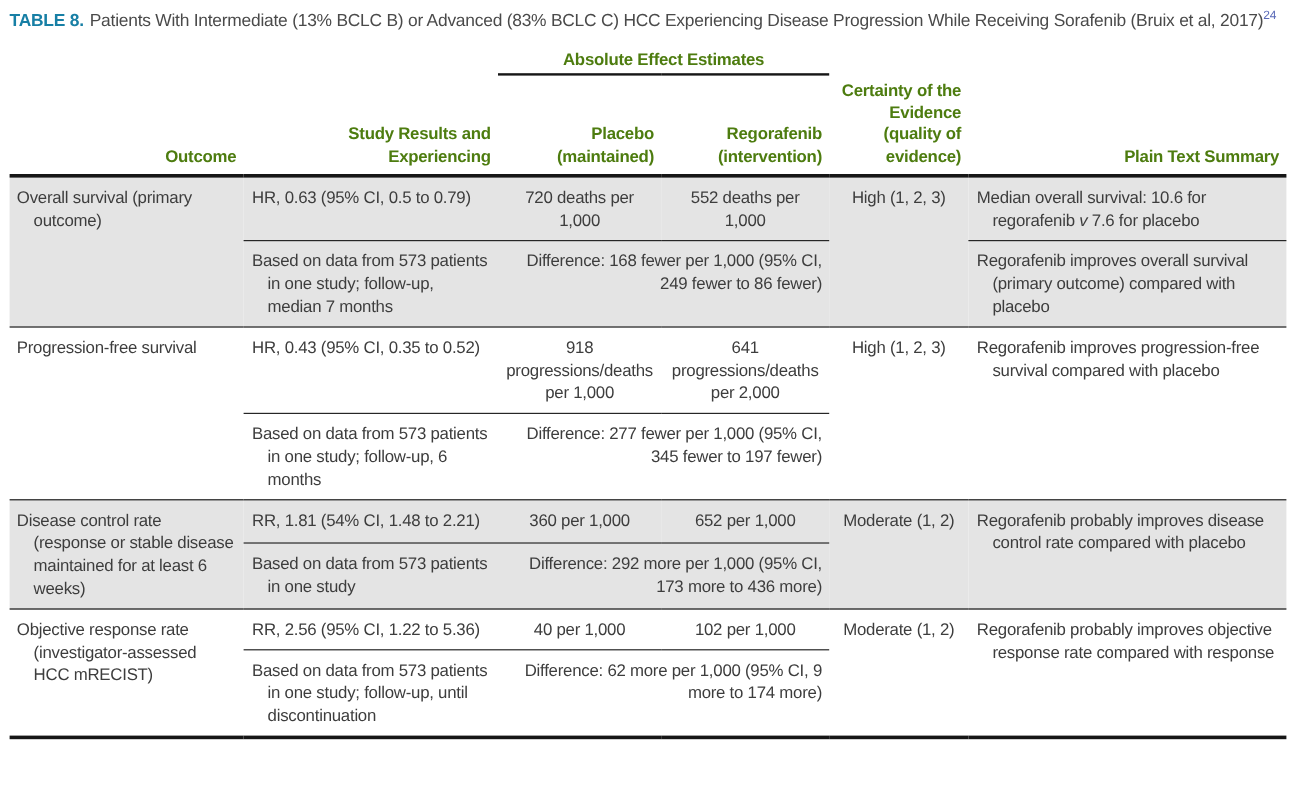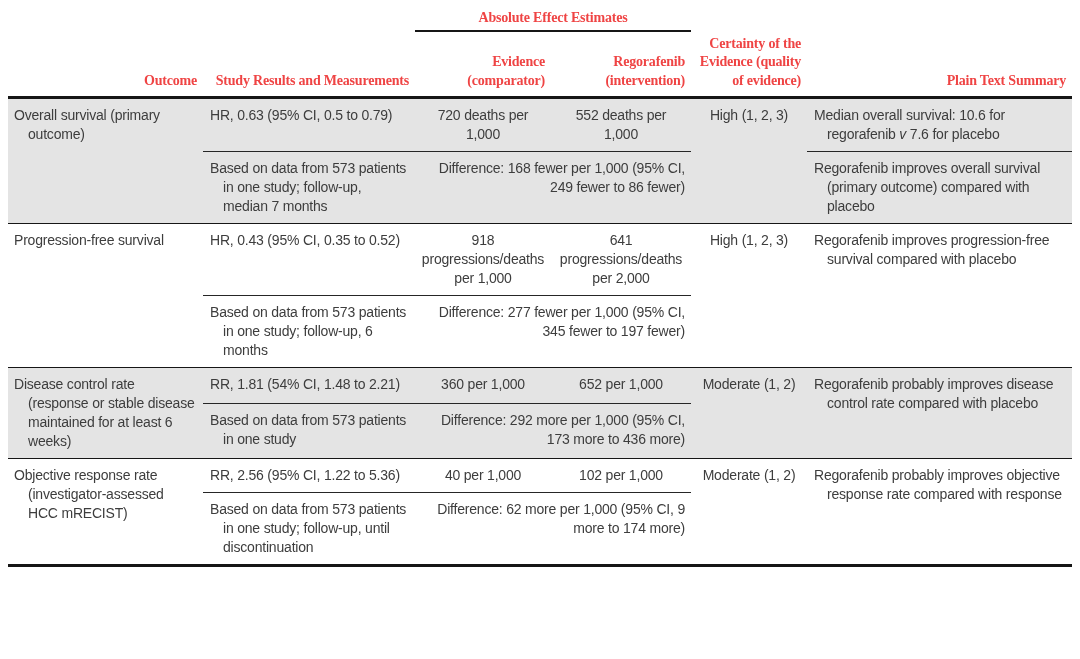--- a/index.html
+++ b/index.html
@@ -30,21 +30,21 @@
     width: 1064px;
     border-bottom: 3px solid var(--rule);
     font-size: 14px;
   }
   th, td {
     vertical-align: top; text-align: left;
     padding: 4px 6px; line-height: 1.36; font-weight: normal;
   }
   thead th {
     font-weight: bold; text-align: center; vertical-align: bottom;
-    color: #ef4444; padding-bottom: 6px; line-height: 1.3; font-family: Liberation Serif, serif;
+    color: #4d7c0f; padding-bottom: 6px; line-height: 1.3;
   }
   thead td.nob { border: none; }
   th.span-group { border-bottom: 2px solid var(--rule); padding-bottom: 3px; }
   tr.h2 th { border-bottom: 3px solid var(--rule); text-align: right; }
   th.th-outcome { text-align: left; }
 
   tbody td { padding-top: 7px; padding-bottom: 7px; }
   tr.shaded td { background: var(--row_shade); }
   .bline { border-bottom: 1.5px solid #262626; }
   .gend  { border-bottom: 1.5px solid var(--rule); }
@@ -55,40 +55,43 @@
   td.diff { text-align: right; padding-left: 14px; text-indent: -8px; }
   td.cert { text-align: center; }
   td.sum { padding-left: 20px; text-indent: -13px; }
   .ital { font-style: italic; }
 </style>
 </head>
 <body>
 
 <div class="page">
 
+  <div class="caption">
+    <span class="cap-label">TABLE 8.</span><span>Patients With Intermediate (13% BCLC B) or Advanced (83% BCLC C) HCC Experiencing Disease Progression While Receiving Sorafenib (Bruix et al, 2017)</span><sup class="cap-cite">24</sup>
+  </div>
 
   <table class="t">
     <colgroup>
       <col style="width:195px">
         <col style="width:212px">
         <col style="width:136px">
       <col style="width:140px">
         <col style="width:116px">
         <col style="width:265px">
     </colgroup>
     <thead>
       <tr>
         <td class="nob" colspan="2"></td>
         <th class="span-group" colspan="2">Absolute Effect Estimates</th>
         <td class="nob" colspan="2"></td>
       </tr>
       <tr class="h2">
         <th class="th-outcome">Outcome</th>
-        <th>Study Results and Measurements</th>
-        <th>Evidence (comparator)</th>
+        <th>Study Results and Experiencing</th>
+        <th>Placebo (maintained)</th>
         <th>Regorafenib (intervention)</th>
         <th>Certainty of the Evidence (quality of evidence)</th>
         <th>Plain Text Summary</th>
       </tr>
     </thead>
     <tbody>
 
       <tr class="shaded">
         <td class="outcome gend" rowspan="2">Overall survival (primary outcome)</td>
         <td class="study bline">HR, 0.63 (95% CI, 0.5 to 0.79)</td>

